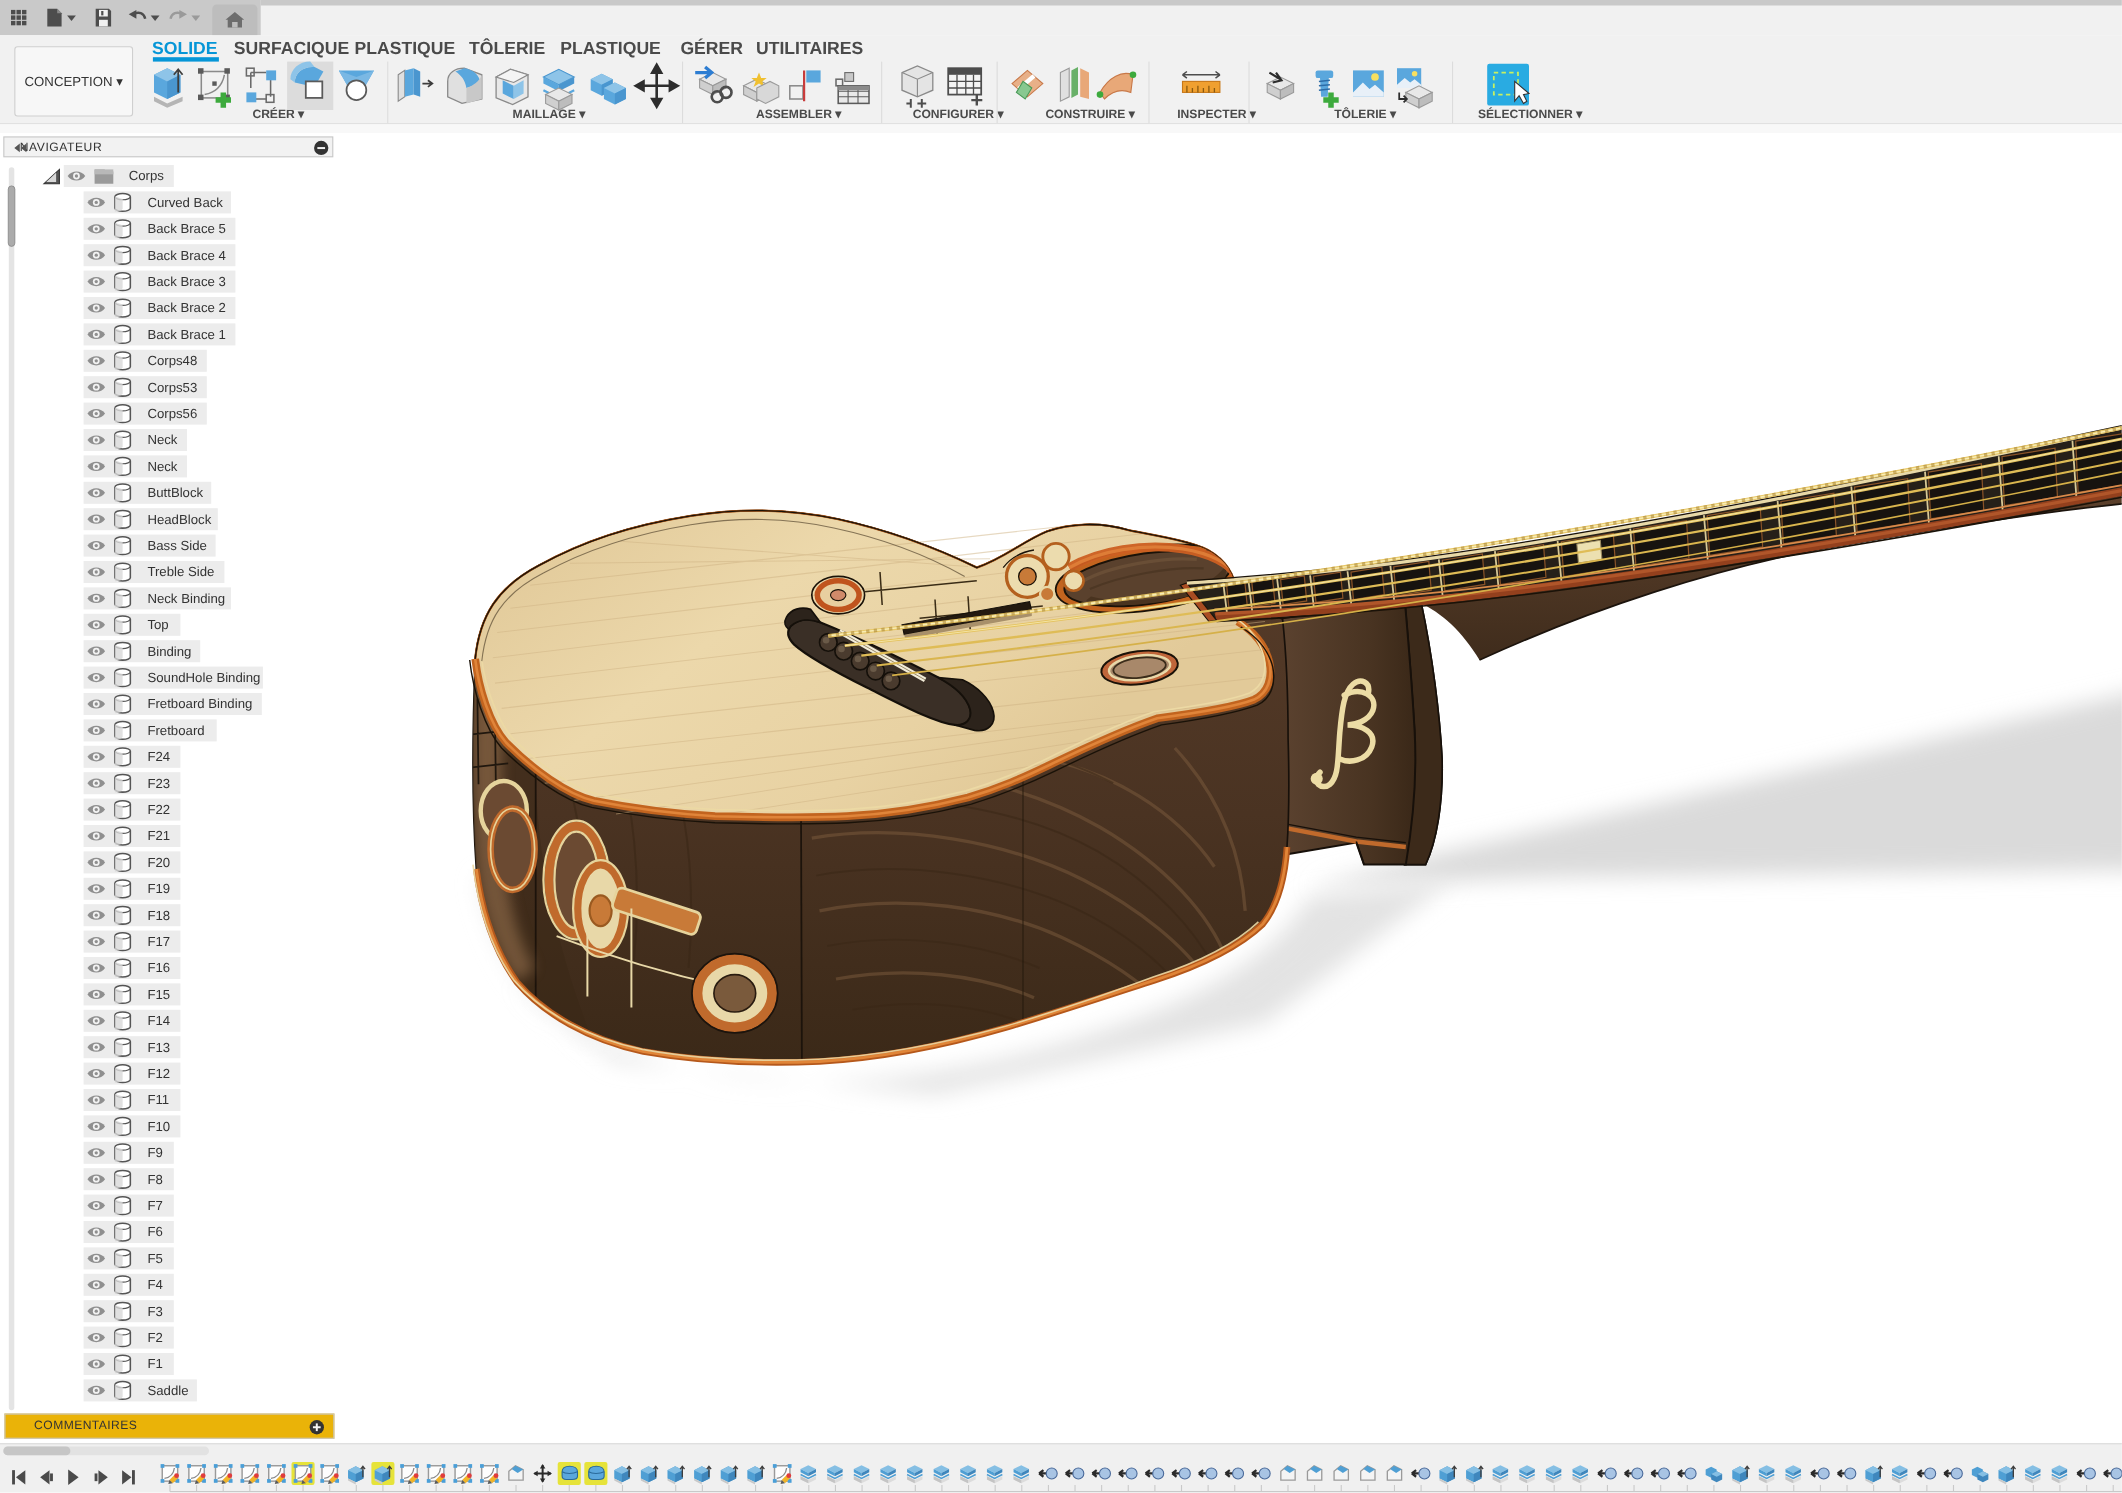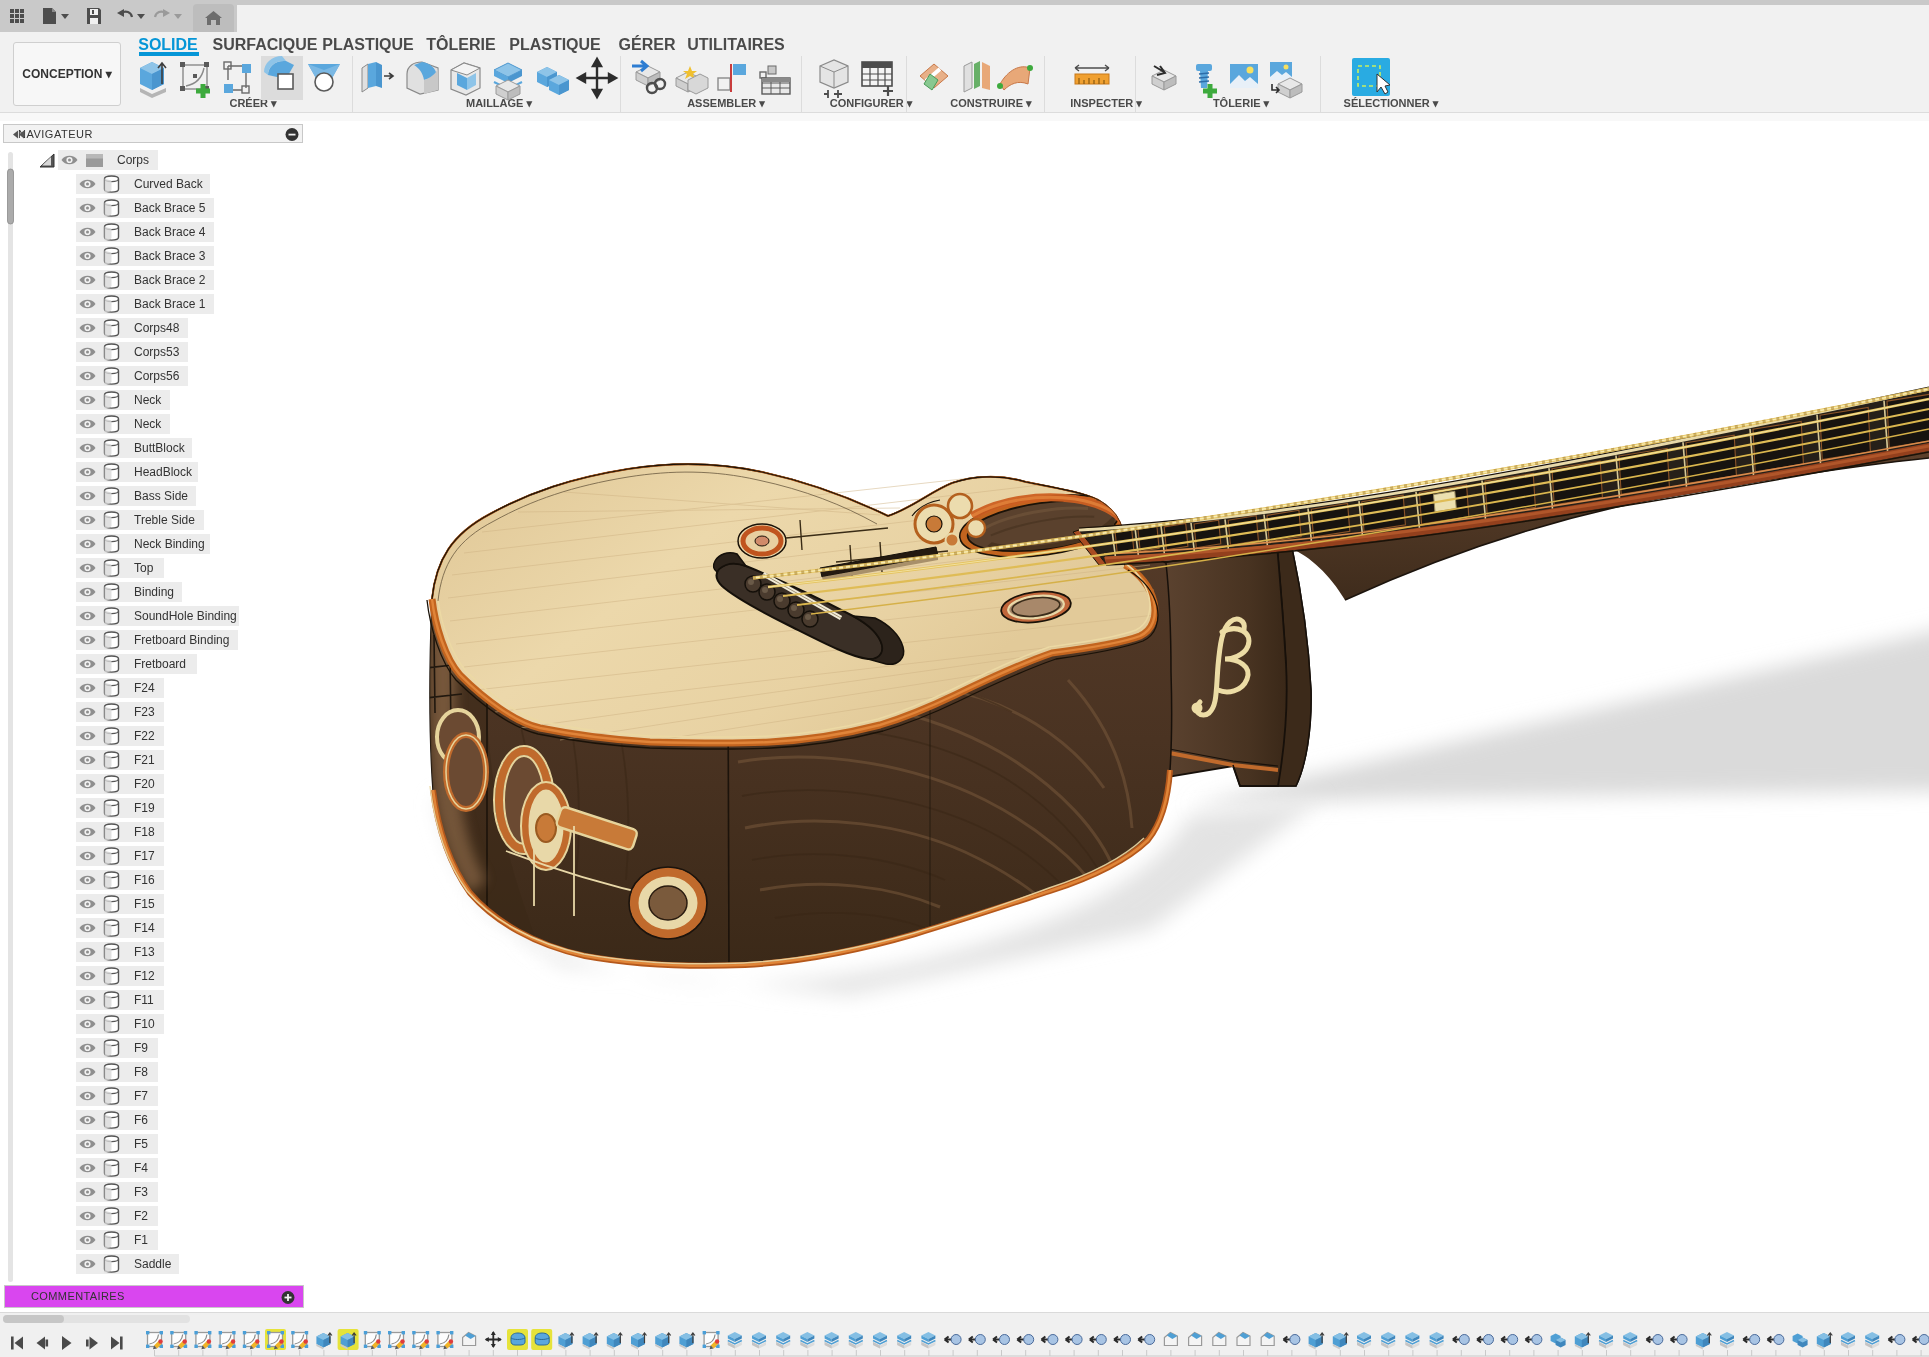--- a/index.html
+++ b/index.html
@@ -6,31 +6,31 @@
 html,body { width:1929px; height:1357px; overflow:hidden; background:#fff;
   font-family:"Liberation Sans", sans-serif; }
 #page { position:relative; width:1929px; height:1357px; }
 #topbar { position:absolute; left:0; top:0; width:1929px; height:32px; background:#f1f1f1; }
 #topbar .grayleft { position:absolute; left:0; top:0; width:237px; height:32px; background:#c9c9c9; }
 #topbar .graytop { position:absolute; left:237px; top:0; width:1692px; height:5px; background:#c9c9c9; }
 #topbar .hometab { position:absolute; left:193px; top:4px; width:41px; height:28px; background:#bdbdbd; border-radius:4px 4px 0 0; }
 #topbar svg { position:absolute; top:0; left:0; }
 #ribbon { position:absolute; left:0; top:32px; width:1929px; height:81px; background:#f1f1f1; border-bottom:1px solid #dcdcdc; }
 #ribbonsub { position:absolute; left:0; top:113px; width:1929px; height:8px; background:#f8f8f8; z-index:5; }
-#conception { position:absolute; left:13px; top:10px; width:108px; height:64px; background:#f7f7f7; border:1px solid #cfcfcf; border-radius:3px; font-size:12px; font-weight:bold; color:#333; text-align:center; line-height:62px; }
+#conception { position:absolute; left:13px; top:10px; width:108px; height:64px; background:#f7f7f7; border:1px solid #cfcfcf; border-radius:3px; font-size:12px; font-weight:normal; color:#333; text-align:center; line-height:62px; }
 .rtab { position:absolute; top:4px; font-size:16px; font-weight:bold; color:#4a4a4a; transform:translateX(-50%); white-space:nowrap; }
 .rtab.active { color:#0696d7; }
 #solideline { position:absolute; left:139px; top:20px; width:60px; height:4px; background:#0696d7; }
 .glabel { position:absolute; top:65px; font-size:11px; font-weight:bold; color:#4a4a4a; transform:translateX(-50%); white-space:nowrap;margin-left:16px; }
 .gsep { position:absolute; top:24px; width:1px; height:56px; background:#dcdcdc; }
 #ribbon svg.icons { position:absolute; left:0; top:0; }
 #nav { position:absolute; left:0; top:123px; width:305px; }
 #navhead { position:absolute; left:3px; top:1px; width:300px; height:19px; background:#f2f2f2; border:1px solid #c8c8c8; font-size:11px; color:#333; }
 #navhead .t { position:absolute; left:14px; top:3px; letter-spacing:0.5px; }
-#comments { position:absolute; left:4px; top:1285px; width:300px; height:23px; background:#d946ef; border:1px solid #c8c8c8; }
+#comments { position:absolute; left:4px; top:1285px; width:300px; height:23px; background:#eab308; border:1px solid #c8c8c8; }
 #comments .t { position:absolute; left:26px; top:4px; font-size:11px; color:#333; letter-spacing:0.4px; }
 #timeline { position:absolute; left:0; top:1312px; width:1929px; height:45px; background:#f0f0f0; border-top:1px solid #dadada; }
 </style>
 </head>
 <body>
 <div id="page">
   <div id="canvas" style="position:absolute;left:0;top:118px;width:1929px;height:1194px;background:#fff;">
     <svg width="1929" height="1194" viewBox="0 118 1929 1194">
       <defs>
         <linearGradient id="sidegrad" x1="0" y1="0" x2="0" y2="1">

